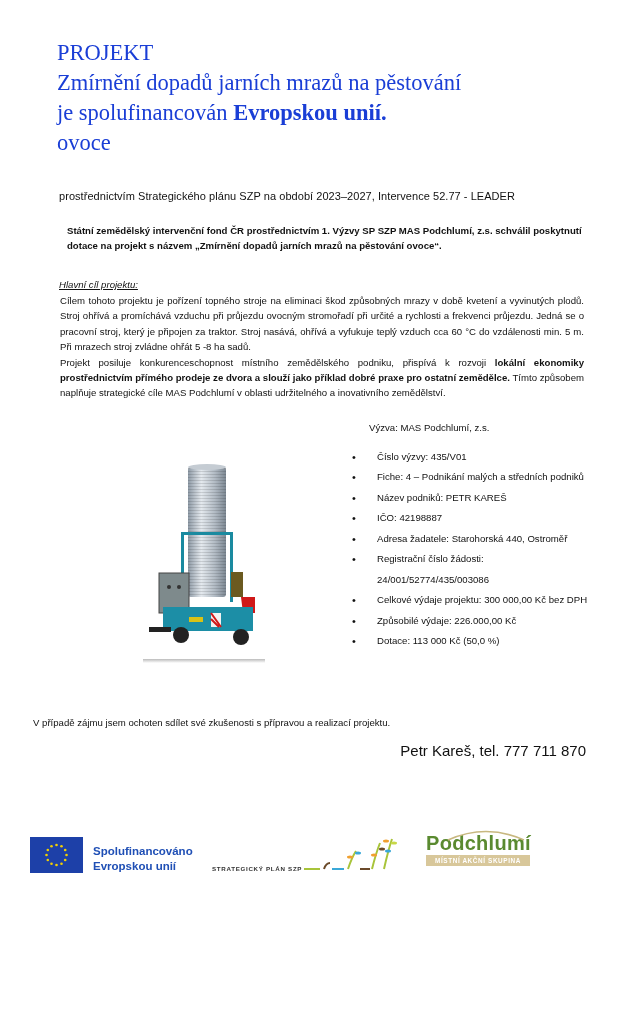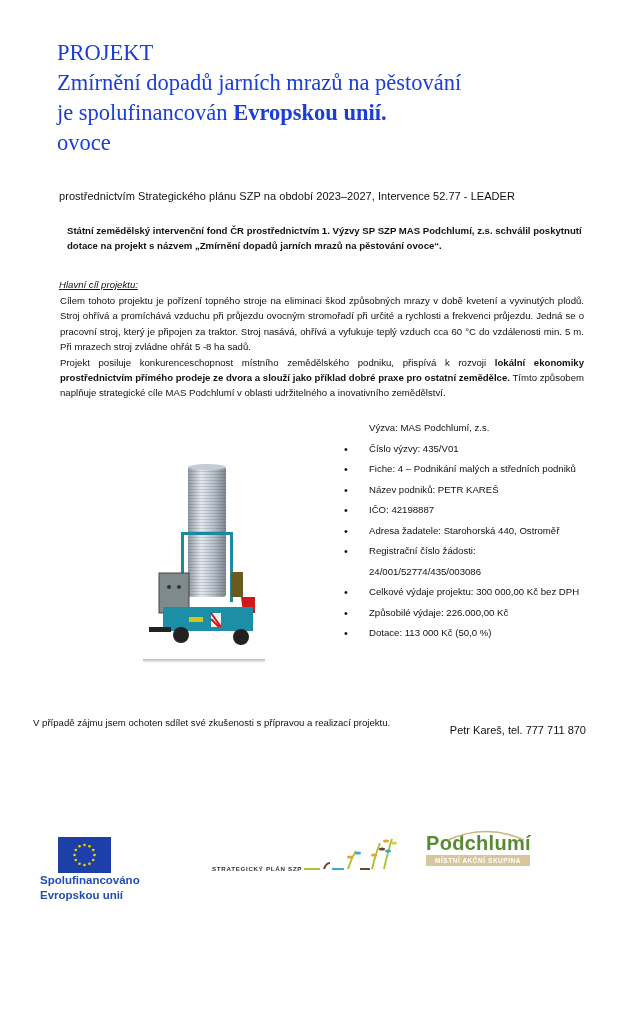--- a/index.html
+++ b/index.html
@@ -10,28 +10,28 @@
     .title-block .line { white-space: nowrap; }
     .title-block b { font-weight: bold; }
     .subtitle { left: 59px; top: 190px; font-size: 11px; font-weight: normal; white-space: nowrap; letter-spacing: 0.05px; }
     .intro { left: 59px; top: 223px; width: 526px; font-size: 9.6px; font-weight: bold; line-height: 15px; margin-left: 8px; }
     .goal { left: 59px; top: 277px; width: 526px; font-size: 9.6px; line-height: 15.2px; text-align: justify; }
     .goal .heading { font-style: italic; text-decoration: underline; display: block; }
     .goal p { margin: 1px; }
     .goal b { font-weight: bold; }
     .info { left: 342px; top: 418px; width: 275px; font-size: 9.6px; line-height: 20.5px; }
     .info .first { padding-left: 27px; }
-    .info ul { margin: 0; padding: 0; list-style: none; }
+    .info ul { margin: 8px; padding: 0; list-style: none; }
     .info li { position: relative; padding-left: 27px; }
     .info li::before { content: "•"; position: absolute; left: 2px; top: 0; font-size: 11px; }
     .photo { left: 141px; top: 447px; width: 124px; height: 216px; }
     .photo-shadow { left: 143px; top: 659px; width: 122px; height: 4px; background: linear-gradient(#bbb, #fff); }
     .closing { left: 33px; top: 717px; font-size: 9.6px; white-space: nowrap; }
-    .signature { right: 36px; top: 724px; font-size: 11px; white-space: nowrap; }
-    .eu-logo { left: 30px; top: 837px; display: flex; align-items: center; flex-direction: column; }
+    .signature { right: 36px; top: 742px; font-size: 15px; white-space: nowrap; }
+    .eu-logo { left: 30px; top: 837px; display: flex; align-items: flex-end; }
     .eu-flag { width: 53px; height: 36px; background: #1d40a8; position: relative; }
     .eu-text { margin-left: 10px; color: #1f4fb5; font-size: 11.5px; line-height: 14.5px; font-weight: bold; }
     .szp-logo { left: 212px; top: 835px; display: flex; align-items: flex-end; }
     .szp-text { font-size: 6.2px; letter-spacing: 0.7px; color: #333; margin-bottom: 3px; font-weight: bold; }
     .mas-logo { left: 426px; top: 832px; width: 104px; }
     .mas-name { color: #5a8a30; font-size: 20px; font-weight: bold; line-height: 22px; text-align: right; letter-spacing: 0.3px; }
     .mas-sub { background: #d8c79a; color: #fff; font-size: 6.4px; font-weight: bold; text-align: center; letter-spacing: 0.6px; padding: 2px 0; margin-top: 1px; }
     .mas-arc { position: absolute; left: 20px; top: -5px; width: 80px; height: 14px; }
   </style>
 </head>

